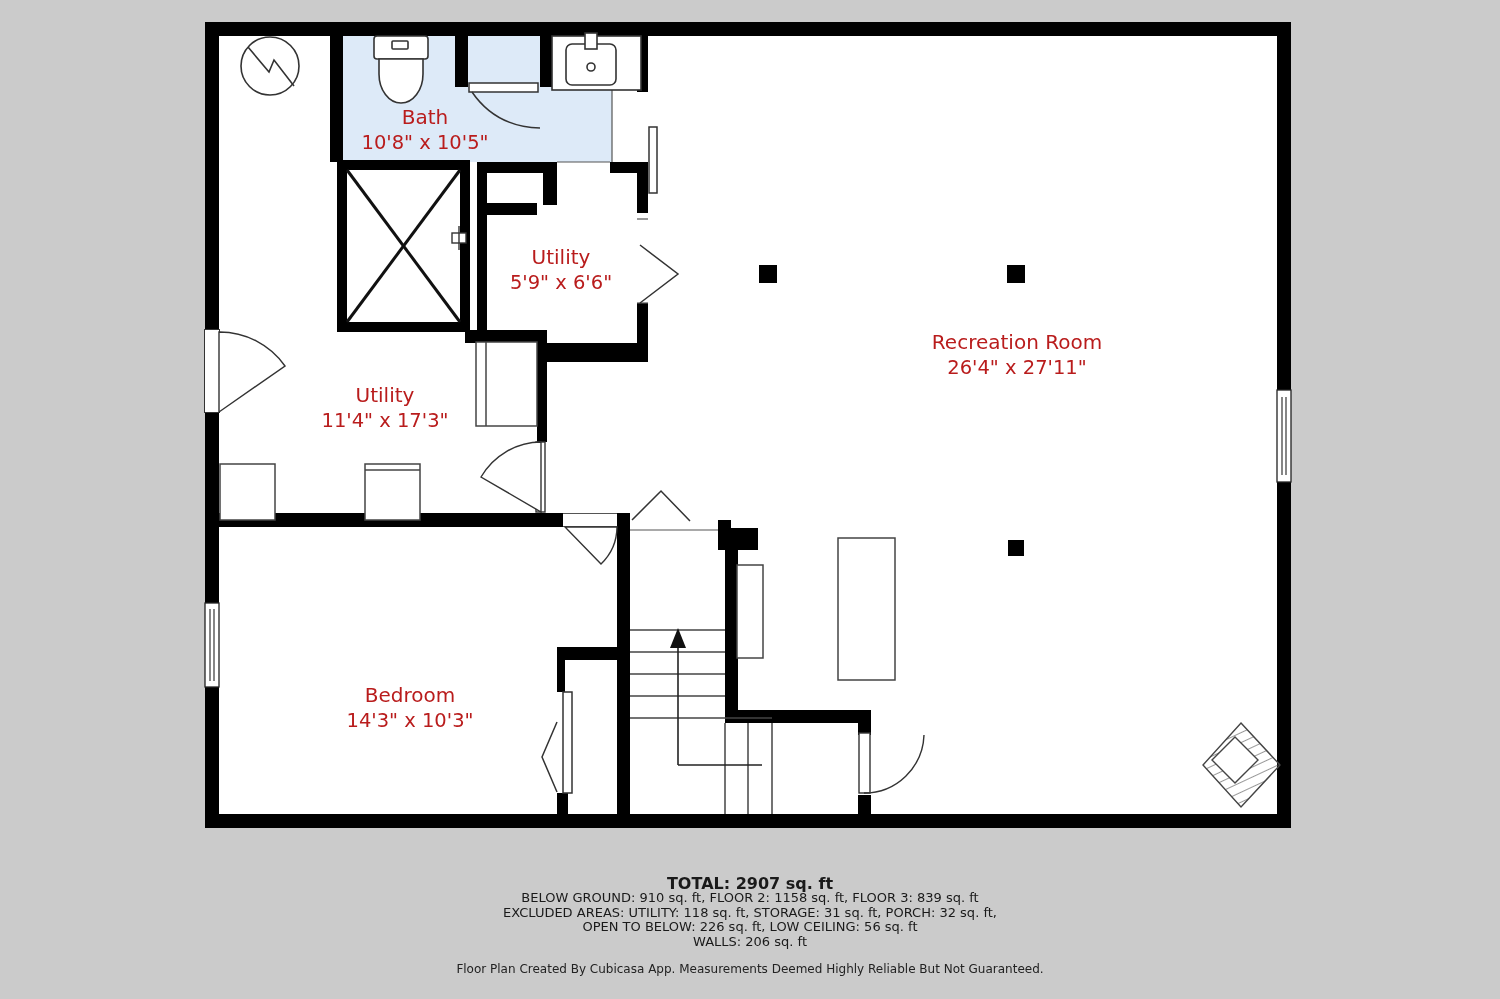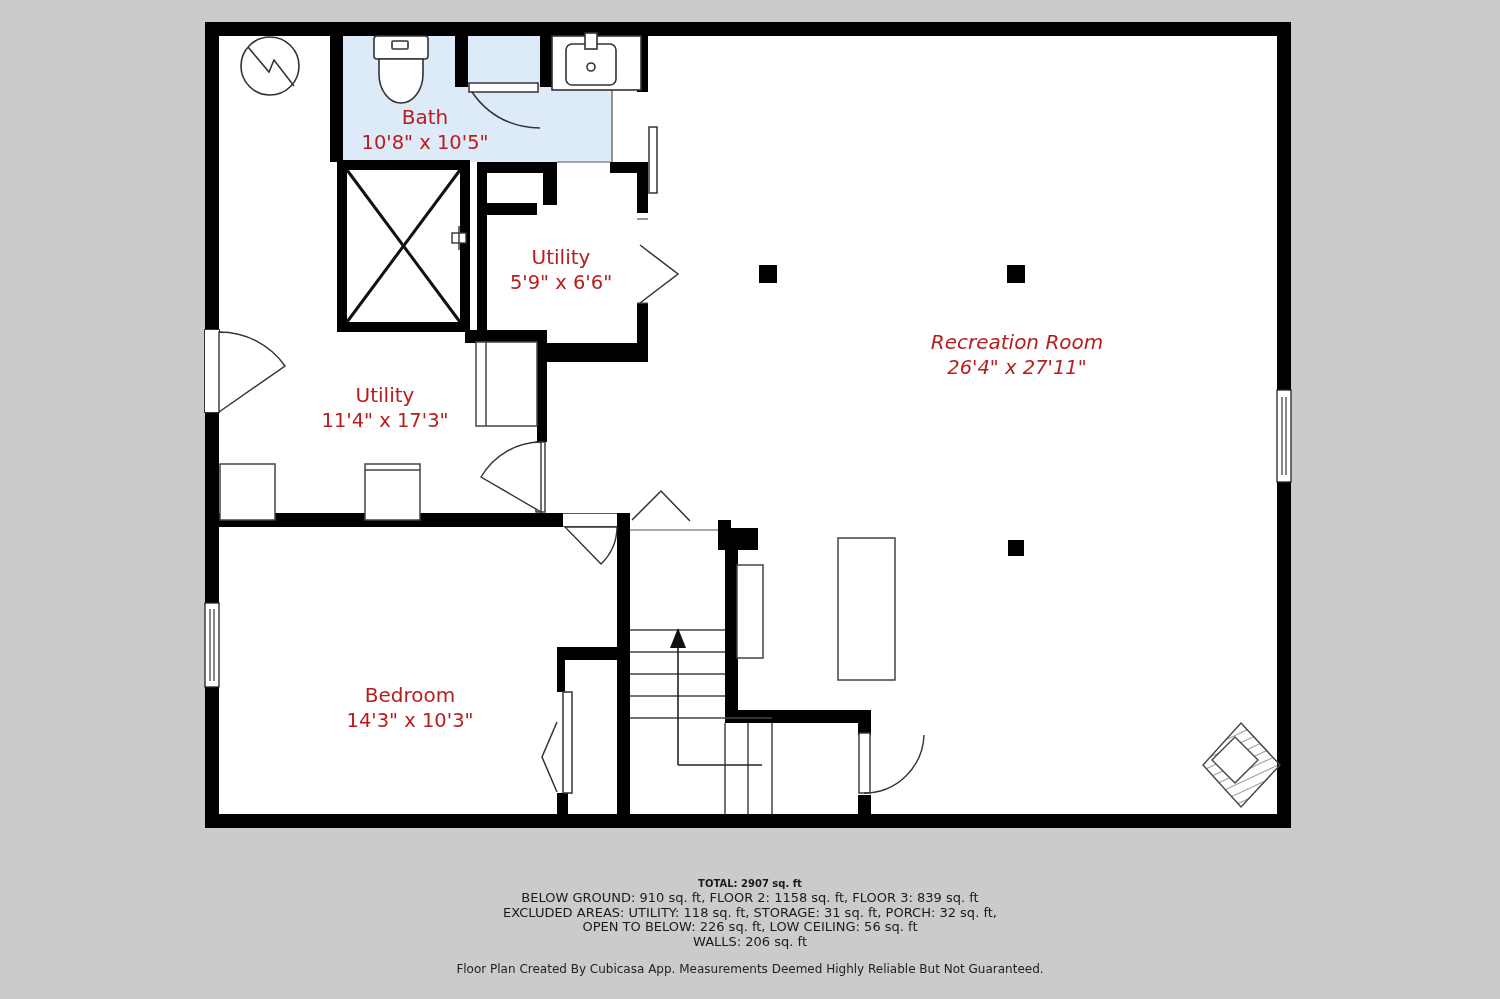--- a/index.html
+++ b/index.html
@@ -9,21 +9,21 @@
   .w{position:absolute;background:var(--wall,#000);z-index:2;}
   .gap{position:absolute;background:var(--floor,#fff);z-index:3;}
   .bathfill{position:absolute;background:var(--bath,#ddeaf8);z-index:1;}
   svg.overlay{position:absolute;left:0;top:0;z-index:4;pointer-events:none;}
   .room-label{position:absolute;z-index:5;text-align:center;color:#b91c1c;font-size:20px;line-height:25px;}
   .room-label .nm{display:block;}
   .room-label .dm{display:block;font-size:19.5px;}
   .shower{position:absolute;left:337px;top:160px;width:133px;height:172px;border:10px solid var(--wall,#000);background:var(--floor,#fff);box-sizing:border-box;z-index:2;}
   .col{position:absolute;background:var(--wall,#000);z-index:3;}
   .footer{position:absolute;left:0;top:876px;width:1500px;text-align:center;color:#1a1a1a;z-index:5;}
-  .footer .total{font-weight:bold;font-size:10px;line-height:15px;}
+  .footer .total{font-weight:bold;font-size:16px;line-height:15px;}
   .footer .ln{font-size:13px;line-height:14.6px;}
   .footer .disc{font-size:12px;margin-top:13px;color:#222;}
 </style>
 </head>
 <body>
 
 <div id="canvas">
 
   <div class="floor" style="left:205px;top:22px;width:1086px;height:806px;"></div>
 
@@ -194,21 +194,21 @@
     <span class="dm">10'8" x 10'5"</span>
   </div>
   <div class="room-label" style="left:461px;top:245px;width:200px;">
     <span class="nm">Utility</span>
     <span class="dm">5'9" x 6'6"</span>
   </div>
   <div class="room-label" style="left:265px;top:383px;width:240px;">
     <span class="nm">Utility</span>
     <span class="dm">11'4" x 17'3"</span>
   </div>
-  <div class="room-label" style="left:867px;top:330px;width:300px;font-style:italic;">
+  <div class="room-label" style="left:867px;top:330px;width:300px;">
     <span class="nm">Recreation Room</span>
     <span class="dm">26'4" x 27'11"</span>
   </div>
   <div class="room-label" style="left:290px;top:647px;width:240px;margin-top:36px;">
     <span class="nm">Bedroom</span>
     <span class="dm">14'3" x 10'3"</span>
   </div>
 
   <div class="footer">
     <div class="total">TOTAL: 2907 sq. ft</div>

